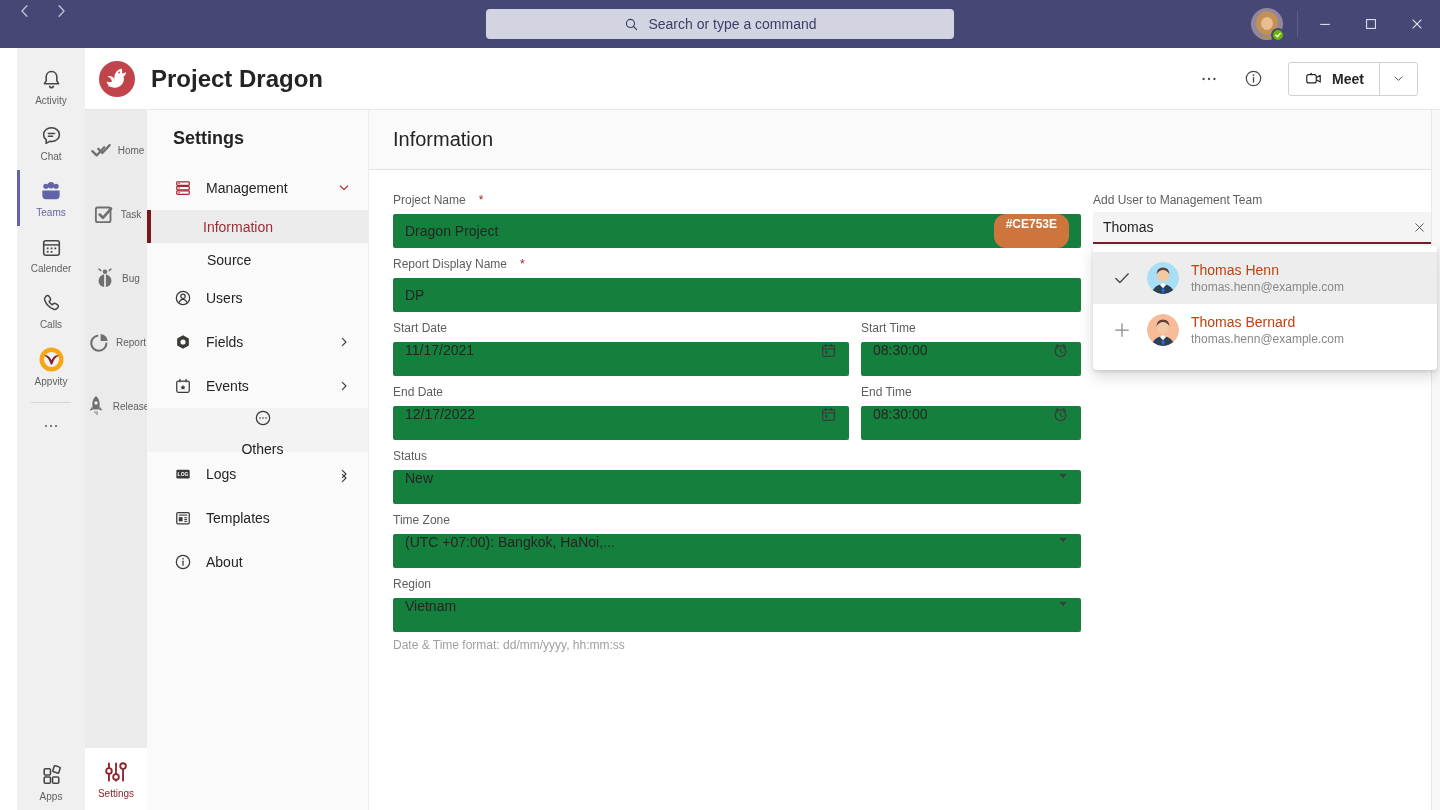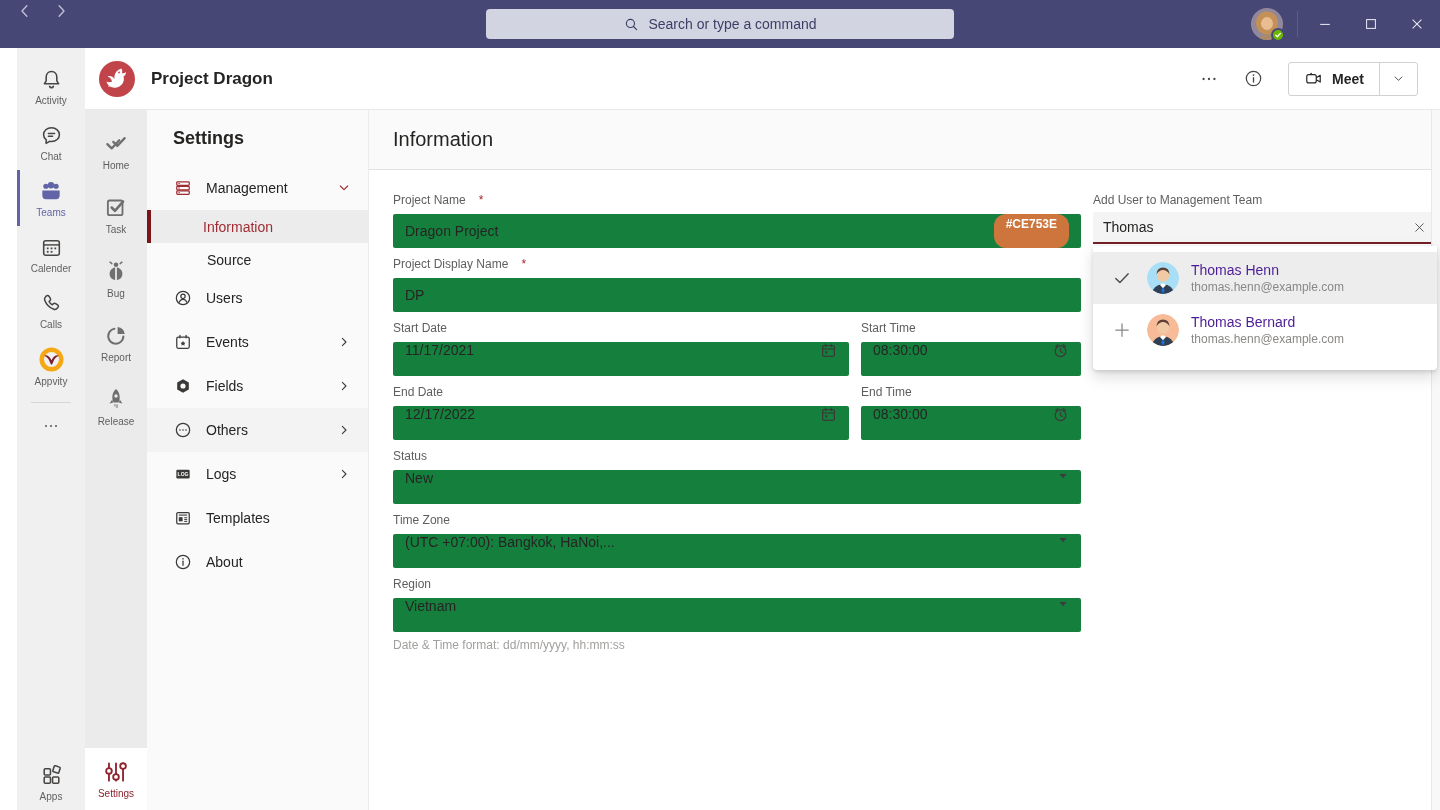--- a/index.html
+++ b/index.html
@@ -30,45 +30,45 @@
   .rail-item.active { border-left-color:#6264a7; }
   .rail-item.active .lbl { color:#6264a7; }
   .rail-div { height:1px; background:#d6d6d6; margin:8px 14px; }
   .rail-bottom { margin-top:auto; }
 
   .right-col { flex:1; display:flex; flex-direction:column; }
 
   
   .team-header { height:62px; background:#fff; border-bottom:1px solid #e8e8e8; display:flex; align-items:center; padding:0 22px 0 14px; }
   .team-logo { width:36px; height:36px; margin-right:16px; }
-  .team-name { font-size:17px; font-weight:bold; }
+  .team-name { font-size:24px; font-weight:bold; }
   .tabs { display:flex; height:100%; align-items:stretch; gap:10px; }
   .tab { display:flex; align-items:center; padding:0 9px; font-size:14px; color:#484644; position:relative; cursor:pointer; }
   .tab.active { color:#6264a7; font-weight:bold; }
   .tab.active::after { content:""; position:absolute; left:6px; right:6px; bottom:7px; height:3px; background:#6264a7; border-radius:2px; }
   .tab-add { display:flex; align-items:center; padding:0 10px; cursor:pointer; }
   .hdr-right { margin-left:auto; display:flex; align-items:center; gap:24px; }
   .icon-btn { cursor:pointer; display:flex; align-items:center; justify-content:center; }
   .meet-split { display:flex; border:1px solid #d1d1d1; border-radius:3px; background:#fff; overflow:hidden; height:34px; }
   .meet-main { display:flex; align-items:center; gap:9px; padding:0 15px; font-size:14px; font-weight:bold; cursor:pointer; }
   .meet-caret { width:38px; display:flex; align-items:center; justify-content:center; border-left:1px solid #d1d1d1; cursor:pointer; }
 
   
   .content-row { flex:1; display:flex; min-height:0; }
   .subrail { width:62px; background:#ebebeb; display:flex; flex-direction:column; padding-top:8px; }
-  .sub-item { height:64px; display:flex; flex-direction:column; align-items:center; justify-content:center; gap:4px; cursor:pointer; }
+  .sub-item { height:64px; display:flex; flex-direction:row; align-items:center; justify-content:center; gap:4px; cursor:pointer; }
   .sub-item .lbl { font-size:10px; color:#5f5f5f; }
   .sub-current { margin-top:auto; height:62px; background:#fff; display:flex; flex-direction:column; align-items:center; justify-content:center; gap:3px; cursor:pointer; }
   .sub-current .lbl { font-size:10px; color:#8e242e; }
 
   
   .settings-nav { width:222px; background:#fafafa; border-right:1px solid #ececec; display:flex; flex-direction:column; }
   .snav-title { height:56px; display:flex; align-items:center; padding-left:26px; font-size:18px; font-weight:bold; }
   .snav-item { height:44px; display:flex; align-items:center; gap:13px; padding:0 16px 0 26px; font-size:14px; cursor:pointer; }
-  .snav-item.hovered { background:#f3f3f3; }
+  .snav-item.hovered { background:#f3f3f3;flex-direction:column; }
   .snav-item .chev { margin-left:auto; }
   .snav-sub { height:33px; display:flex; align-items:center; padding-left:56px; font-size:14px; cursor:pointer; border-left:4px solid transparent; }
   .snav-sub.selected { background:#ececec; border-left-color:#7a151b; color:#9f2b33; padding-left:52px; }
 
   
   .main { flex:1; background:#fff; position:relative; overflow:hidden; }
   .main::after { content:""; position:absolute; top:0; right:0; bottom:0; width:8px; background:#f8f8f8; border-left:1px solid #e8e8e8; }
   .main-header { height:60px; background:#fafafa; border-bottom:1px solid #e1e1e1; display:flex; align-items:center; padding-left:24px; font-size:20px; }
   .main-body { display:flex; gap:12px; padding:22px 0 0 24px; }
   .form-col { width:688px; }
@@ -91,21 +91,21 @@
   .picker-input { height:32px; background:#f4f4f4; border-radius:2px 2px 0 0; border-bottom:2px solid #731f28;
     display:flex; align-items:center; padding:0 10px; }
   .picker-input input { flex:1; border:none; outline:none; background:transparent; font-size:14px; color:#252423; }
   .picker-panel { position:absolute; top:34px; left:0; right:0; background:#fff; border-radius:0 0 4px 4px;
     box-shadow:0 6.4px 14.4px rgba(0,0,0,.14), 0 1.2px 3.6px rgba(0,0,0,.11); padding:6px 0 14px; z-index:5; }
   .result { height:52px; display:flex; align-items:center; gap:12px; padding:0 16px; cursor:pointer; }
   .result.added { background:#ededed; }
   .res-action { width:26px; display:flex; justify-content:center; }
   .res-avatar { width:32px; height:32px; border-radius:50%; overflow:hidden; }
   .res-text { display:flex; flex-direction:column; gap:2px; }
-  .res-name { font-size:14px; color:#4c1d95; }
+  .res-name { font-size:14px; color:#c2410c; }
   .res-email { font-size:12px; color:#8a8886; }
 </style>
 </head>
 <body>
 
 <div class="titlebar">
   <div class="nav-arrows">
     <div class="nav-arrow">
       <svg width="18" height="18" viewBox="0 0 24 24">
           <path d="M14.5 5 L8 12 l6.5 7" stroke="#bfc0d4" stroke-width="1.8" fill="none" stroke-linecap="round" stroke-linejoin="round"></path>
@@ -377,36 +377,36 @@
           <svg width="20" height="20" viewBox="0 0 24 24">
               <circle cx="12" cy="12" r="8" stroke="#3b3a39" stroke-width="1.5" fill="none"></circle>
               <circle cx="12" cy="10" r="2.6" stroke="#3b3a39" stroke-width="1.5" fill="none"></circle>
               <path d="M7.3 17.6 c.8 -2.8 2.6 -4.1 4.7 -4.1 s3.9 1.3 4.7 4.1" stroke="#3b3a39" stroke-width="1.5" fill="none"></path>
             </svg>
           <span>Users</span>
         </div>
 
         <div class="snav-item">
           <svg width="20" height="20" viewBox="0 0 24 24">
+              <path d="M12 3.8 l7 4.1 v8.2 l-7 4.1 l-7 -4.1 V7.9 Z" fill="#3b3a39"></path>
+              <circle cx="12" cy="12" r="3.1" fill="#fafafa"></circle>
+            </svg>
+          <span>Fields</span>
+          <svg class="chev" width="16" height="16" viewBox="0 0 24 24">
+              <path d="M9.5 6.5 L15 12 l-5.5 5.5" stroke="#3b3a39" stroke-width="1.6" fill="none" stroke-linecap="round" stroke-linejoin="round"></path>
+            </svg>
+        </div>
+
+        <div class="snav-item">
+          <svg width="20" height="20" viewBox="0 0 24 24">
               <rect x="4.5" y="6" width="15" height="13.5" rx="1.8" stroke="#3b3a39" stroke-width="1.5" fill="none"></rect>
               <path d="M8.3 4 v3 M15.7 4 v3" stroke="#3b3a39" stroke-width="1.5" stroke-linecap="round"></path>
               <path d="M12 10.6 l.95 1.9 l2.1 .3 l-1.5 1.48 l.35 2.1 l-1.9 -1 l-1.9 1 l.35 -2.1 l-1.5 -1.48 l2.1 -.3 Z" fill="#3b3a39"></path>
             </svg>
           <span>Events</span>
-          <svg class="chev" width="16" height="16" viewBox="0 0 24 24">
-              <path d="M9.5 6.5 L15 12 l-5.5 5.5" stroke="#3b3a39" stroke-width="1.6" fill="none" stroke-linecap="round" stroke-linejoin="round"></path>
-            </svg>
-        </div>
-
-        <div class="snav-item">
-          <svg width="20" height="20" viewBox="0 0 24 24">
-              <path d="M12 3.8 l7 4.1 v8.2 l-7 4.1 l-7 -4.1 V7.9 Z" fill="#3b3a39"></path>
-              <circle cx="12" cy="12" r="3.1" fill="#fafafa"></circle>
-            </svg>
-          <span>Fields</span>
           <svg class="chev" width="16" height="16" viewBox="0 0 24 24">
               <path d="M9.5 6.5 L15 12 l-5.5 5.5" stroke="#3b3a39" stroke-width="1.6" fill="none" stroke-linecap="round" stroke-linejoin="round"></path>
             </svg>
         </div>
 
         <div class="snav-item hovered">
           <svg width="20" height="20" viewBox="0 0 24 24">
               <circle cx="12" cy="12" r="8" stroke="#3b3a39" stroke-width="1.5" fill="none"></circle>
               <g fill="#3b3a39">
                 <circle cx="8.4" cy="12" r="1"></circle>
@@ -462,21 +462,21 @@
                   <span class="req">*</span>
                 </div>
               <div class="f-input">
                 <input value="Dragon Project" style="">
                 <span class="color-pill">#CE753E</span>
               </div>
             </div>
 
             <div class="field">
               <div class="f-label">
-                  <span>Project Display Name</span>
+                  <span>Report Display Name</span>
                   <span class="req">*</span>
                 </div>
               <div class="f-input">
                 <input value="DP" style="">
               </div>
             </div>
 
             <div class="frow">
               <div class="field date">
                 <div class="f-label">

